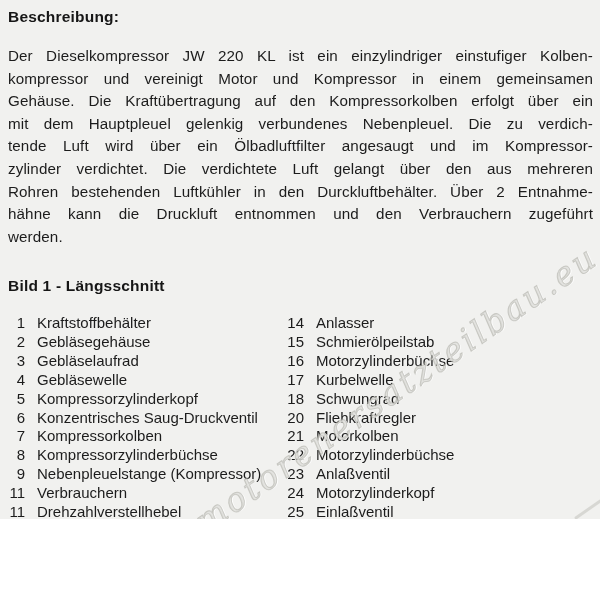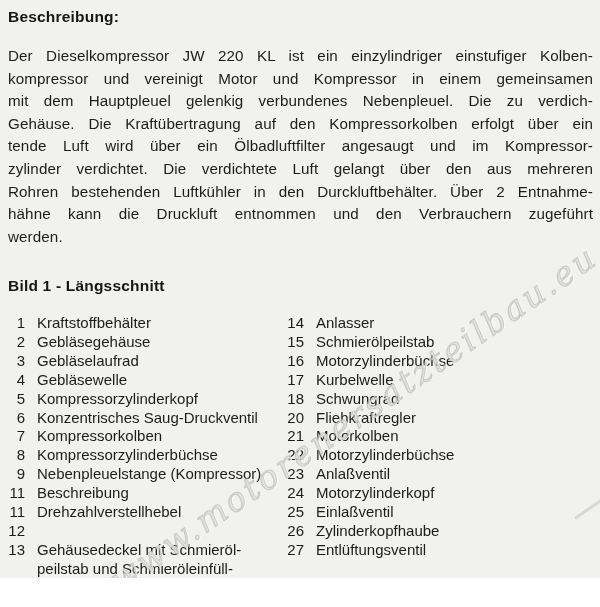--- a/index.html
+++ b/index.html
@@ -1,18 +1,18 @@
 <!DOCTYPE html>
 <html><head>
 <meta charset="utf-8">
 <style>
   html,body { margin:0; padding:0; }
   .page {
     position:relative;
-    width:600px; height:578px;
+    width:600px; height:519px;
     background:#f1f1ef;
     color:#1c1c1c;
     font-family:"Liberation Sans","DejaVu Sans",sans-serif;
     overflow:hidden;
   }
   .hdr {
     position:absolute; left:8px; margin:0;
     font-size:15.5px; font-weight:bold; letter-spacing:.2px;
     color:#161616;
   }
@@ -54,22 +54,22 @@
 </head>
 <body>
 
 <div class="page">
 
   <h2 class="hdr" id="desc-heading">Beschreibung:</h2>
 
   <div class="para" id="para">
       <div class="ln">Der Dieselkompressor JW 220 KL ist ein einzylindriger einstufiger Kolben-</div>
       <div class="ln">kompressor und vereinigt Motor und Kompressor in einem gemeinsamen</div>
+      <div class="ln">Gehäuse. Die Kraftübertragung auf den Kompressorkolben erfolgt über ein</div>
       <div class="ln">mit dem Hauptpleuel gelenkig verbundenes Nebenpleuel. Die zu verdich-</div>
-      <div class="ln">Gehäuse. Die Kraftübertragung auf den Kompressorkolben erfolgt über ein</div>
       <div class="ln">tende Luft wird über ein Ölbadluftfilter angesaugt und im Kompressor-</div>
       <div class="ln">zylinder verdichtet. Die verdichtete Luft gelangt über den aus mehreren</div>
       <div class="ln">Rohren bestehenden Luftkühler in den Durckluftbehälter. Über 2 Entnahme-</div>
       <div class="ln">hähne kann die Druckluft entnommen und den Verbrauchern zugeführt</div>
       <div class="ln last">werden.</div>
     </div>
 
   <h2 class="hdr" id="figure-heading">Bild 1 - Längsschnitt</h2>
 
   <div class="legend">
@@ -105,21 +105,21 @@
         <div class="row">
           <span class="num">8</span>
           <span class="lbl">Kompressorzylinderbüchse</span>
         </div>
         <div class="row">
           <span class="num">9</span>
           <span class="lbl">Nebenpleuelstange (Kompressor)</span>
         </div>
         <div class="row">
           <span class="num">11</span>
-          <span class="lbl">Beschreibung</span>
+          <span class="lbl">Verbrauchern</span>
         </div>
         <div class="row">
           <span class="num">11</span>
           <span class="lbl">Drehzahlverstellhebel</span>
         </div>
         <div class="row">
           <span class="num">12</span>
         </div>
         <div class="row">
           <span class="num">13</span>

